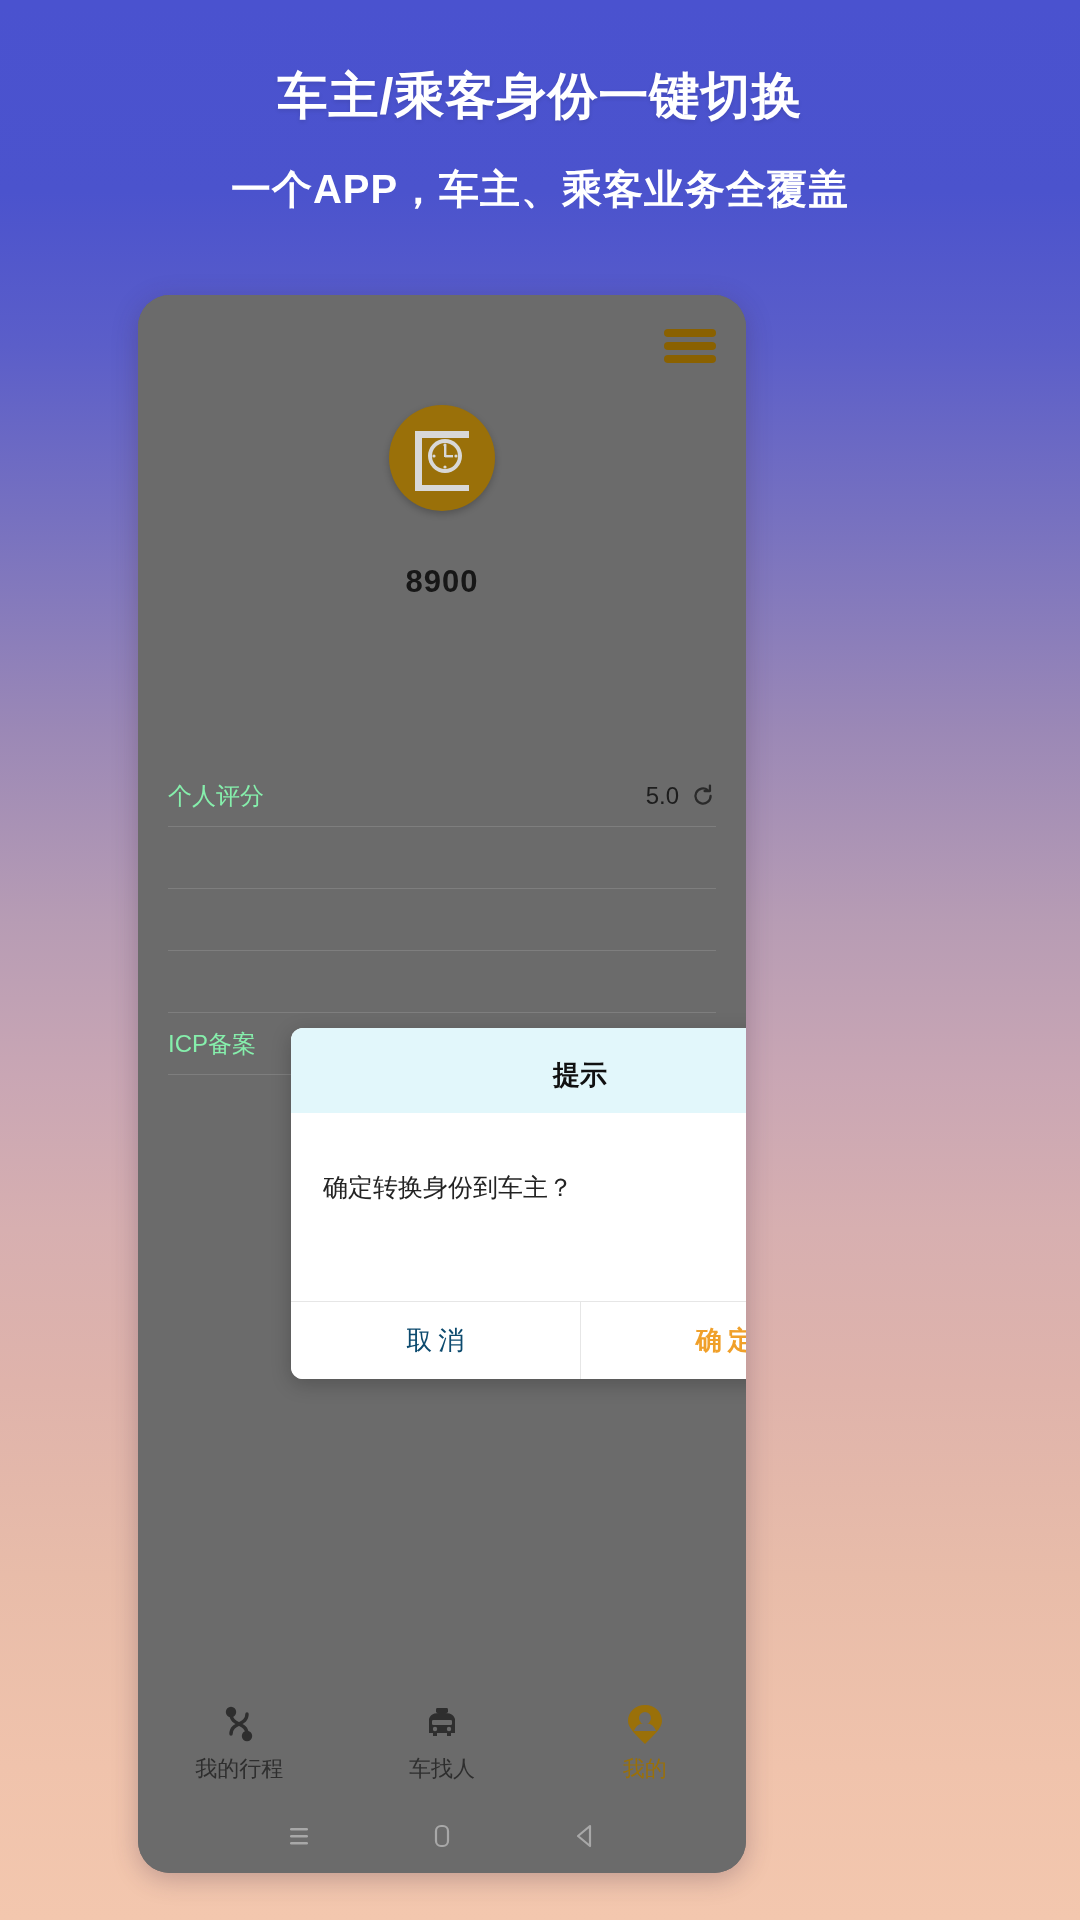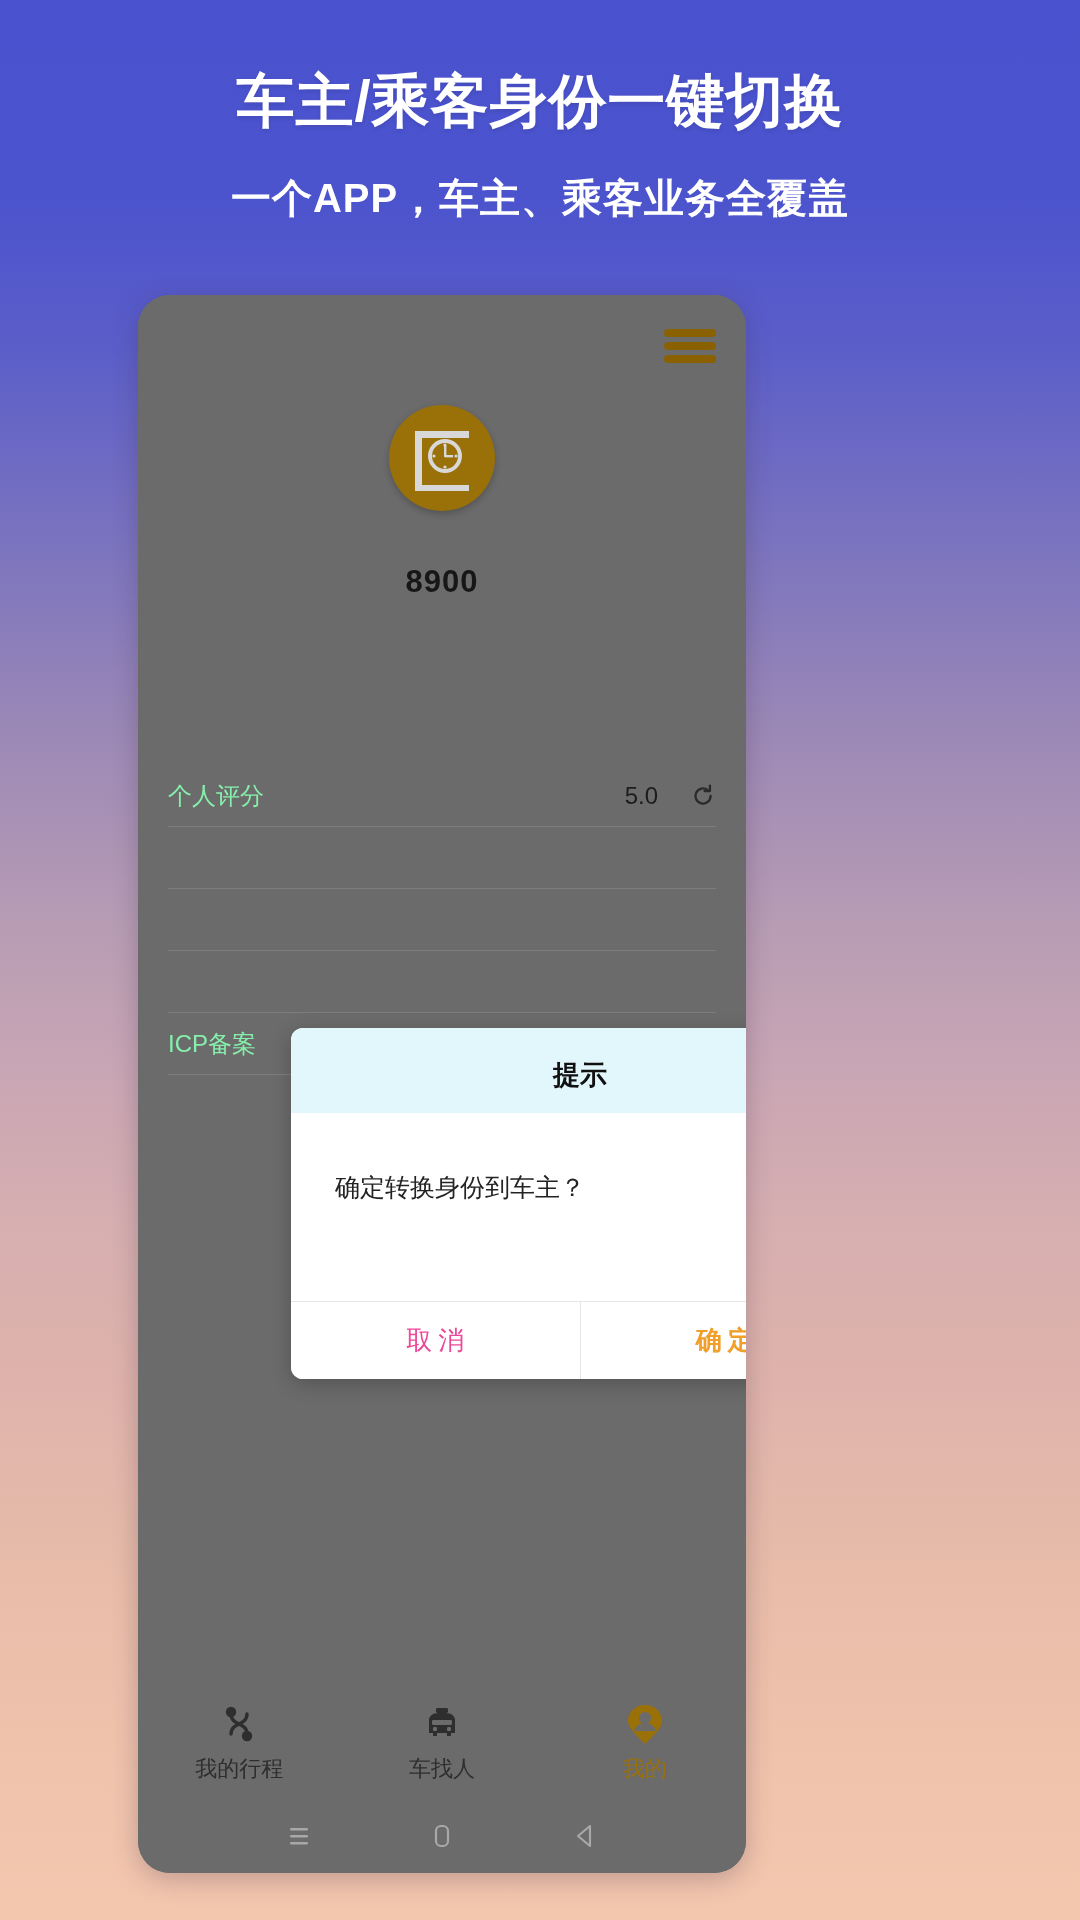--- a/index.html
+++ b/index.html
@@ -22,21 +22,21 @@
       #e8bca9 82%,
       #f0c3ac 92%,
       #f3c7ae 100%);
     position:relative;
   }
 
   
   .promo { position:absolute; left:0; right:0; top:0; text-align:center; }
   .promo-title {
     margin-top:68px;
-    font-size:58px;
+    font-size:50px;
     font-weight:bold;
     color:#ffffff;
     letter-spacing:1px;
     line-height:1.15;
     text-shadow:0 2px 4px rgba(0,0,0,.10);
   }
   .promo-sub {
     margin-top:36px;
     font-size:40px;
     font-weight:bold;
@@ -94,21 +94,21 @@
   .row {
     position:relative;
     height:62px;
     margin:0 30px;
     border-bottom:1px solid rgba(255,255,255,.13);
     display:flex; align-items:center;
   }
   .row-label { font-size:24px; color:#86efac; }
   .row-right {
     margin-left:auto;
-    display:flex; align-items:center; gap:32px;
+    display:flex; align-items:center; gap:11px;
     font-size:24px; color:#1d1d1d;
   }
   .refresh-icon { width:26px; height:26px; display:block; }
   .chev { font-size:28px; color:#3a3a3a; line-height:1; }
 
   
   .tabbar {
     position:absolute; left:0; right:0; bottom:74px;
     height:112px;
     display:flex;
@@ -141,38 +141,38 @@
     box-shadow:0 5px 20px rgba(0,0,0,.22);
   }
   .dialog-header {
     height:85px;
     background:#e2f7fb;
     display:flex; align-items:center; justify-content:center;
   }
   .dialog-title { font-size:27px; font-weight:bold; color:#111111;margin-top:8px; }
   .dialog-body {
     min-height:188px;
-    padding:56px 32px 30px 44px;
+    padding:56px 32px 30px 32px;
     background:#ffffff;
   }
   .dialog-message { font-size:25px; color:#232323; line-height:1.5; }
   .dialog-actions {
     display:flex;
     border-top:1px solid #e6e6e6;
     height:78px;
   }
   .dialog-btn {
     flex:1;
     display:flex; align-items:center; justify-content:center;
     font-size:26px;
     letter-spacing:6px;
     text-indent:6px;
     background:#ffffff;
   }
-  .dialog-btn.cancel { color:#ec4899; border-right:1px solid #e6e6e6;font-family:Liberation Serif, serif; }
+  .dialog-btn.cancel { color:#0c4a6e; border-right:1px solid #e6e6e6;font-family:Liberation Serif, serif; }
   .dialog-btn.confirm { color:#f0a02a; font-weight:bold; }
 </style>
 </head>
 <body>
 
 <div class="promo">
   <div class="promo-title">车主/乘客身份一键切换</div>
   <div class="promo-sub">一个APP，车主、乘客业务全覆盖</div>
 </div>
 

